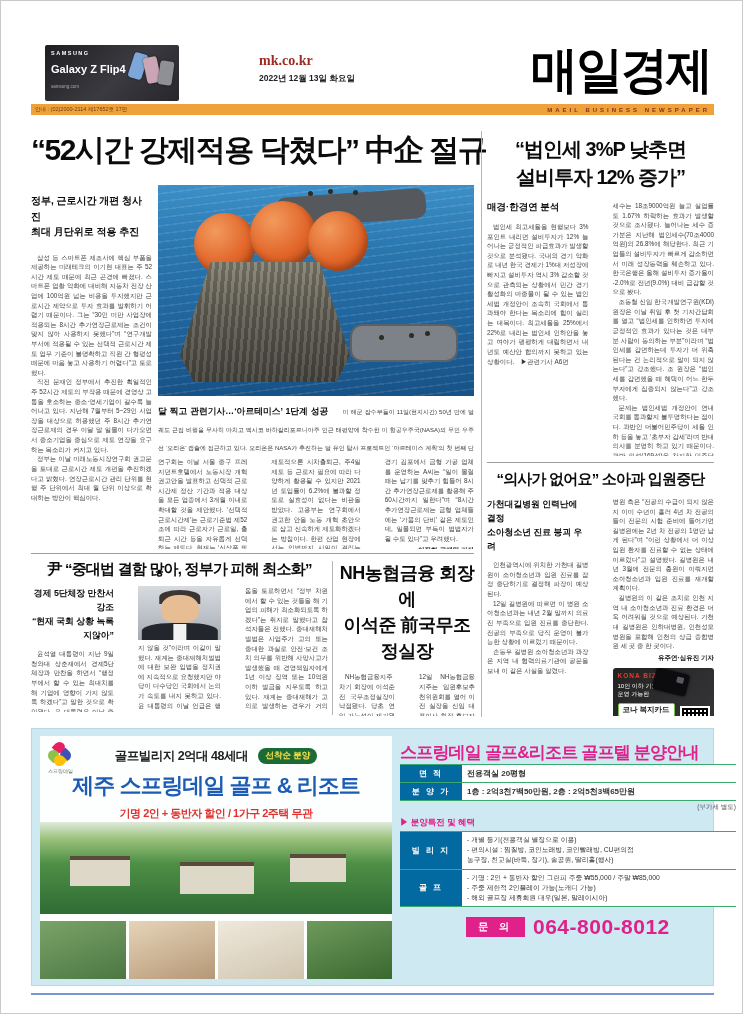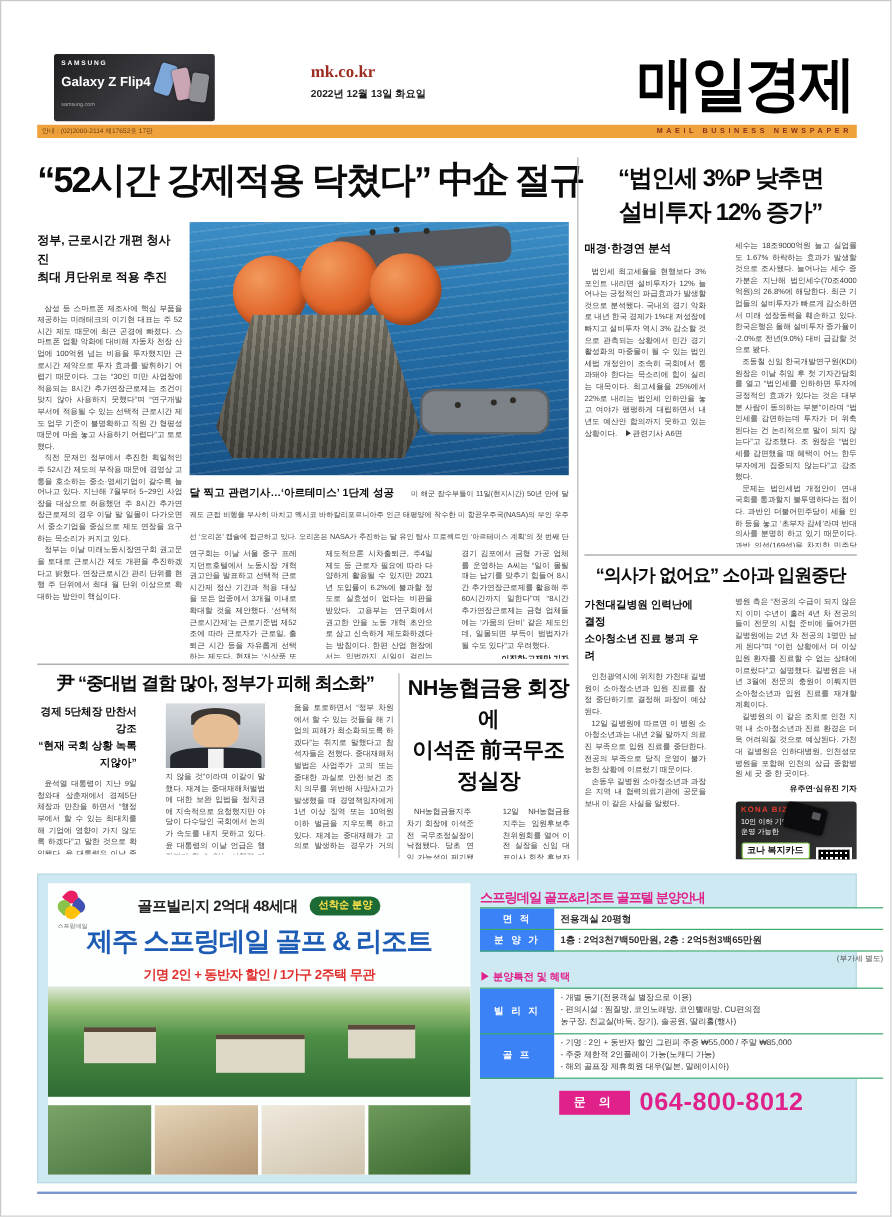--- a/index.html
+++ b/index.html
@@ -93,25 +93,25 @@
   .golf-topline{font-size:12.5px;font-weight:bold;color:#222;letter-spacing:-0.5px;}
   .badge{display:inline-block;background:#1c6b35;color:#ffe24a;font-size:8.5px;font-weight:bold;
      padding:2px 7px;border-radius:9px;margin-left:6px;vertical-align:2px;}
   .golf-title{font-size:22px;font-weight:900;color:#1d5cb5;letter-spacing:-1px;white-space:nowrap;}
   .golf-redline{font-size:11px;font-weight:900;color:#e0312e;letter-spacing:-0.5px;}
   .golf-photo{position:absolute;left:0;right:0;background:linear-gradient(180deg,#dfeadc 0%,#9cc27b 18%,#4e8f46 45%,#2f6b33 100%);}
   .bldg{position:absolute;background:#ded8c8;border-top:4px solid #5a4a3a;}
   .strip{position:absolute;left:0;bottom:0;display:flex;gap:3px;}
   .strip>div{width:86px;height:58px;}
   .golf-right{position:absolute;left:368px;top:12px;width:336px;height:232px;}
-  .panel-title{font-size:11px;font-weight:900;color:#e0218a;letter-spacing:-0.8px;}
+  .panel-title{font-size:17px;font-weight:900;color:#e0218a;letter-spacing:-0.8px;}
   .sec-label{font-size:8.5px;font-weight:bold;color:#e0218a;margin:5px 0 2px;}
   .gtable{width:100%;border-collapse:collapse;}
   .gtable td{border-top:1.5px solid #3aa96c;border-bottom:1.5px solid #3aa96c;padding:3px 5px;}
-  .gtable .lbl{background:#3b82f6;color:#fff;font-weight:bold;font-size:8px;text-align:center;width:52px;letter-spacing:2px;}
+  .gtable .lbl{background:#0369a1;color:#fff;font-weight:bold;font-size:8px;text-align:center;width:52px;letter-spacing:2px;}
   .gtable .val{background:#fff;font-size:8px;font-weight:bold;color:#333;}
   .gtable .val .ln{display:block;font-weight:normal;font-size:6.8px;line-height:1.5;}
   .vat{font-size:6.5px;color:#555;text-align:right;margin-top:2px;}
   .contact{display:flex;align-items:center;justify-content:center;gap:8px;margin-top:8px;}
   .contact-label{background:#e0218a;color:#fff;font-size:10px;font-weight:bold;padding:3px 12px;letter-spacing:4px;}
   .phone{font-size:21px;font-weight:900;color:#e0218a;letter-spacing:0.5px;}
   .bottom-line{position:absolute;left:30px;top:992px;width:683px;height:2px;background:#7a97cc;}
 </style>
 </head>
 <body>

